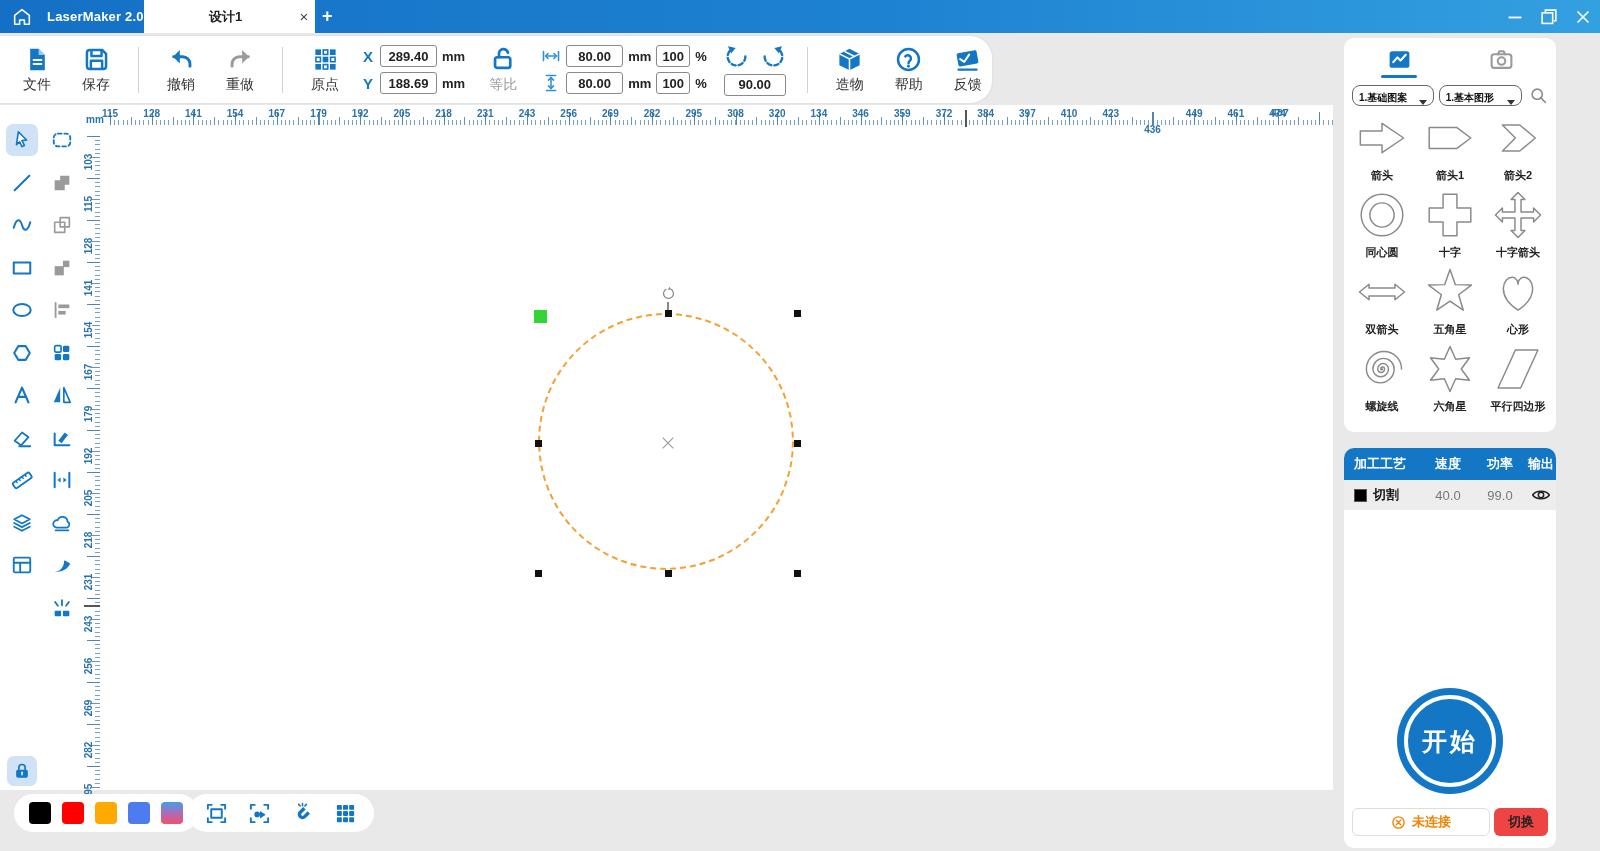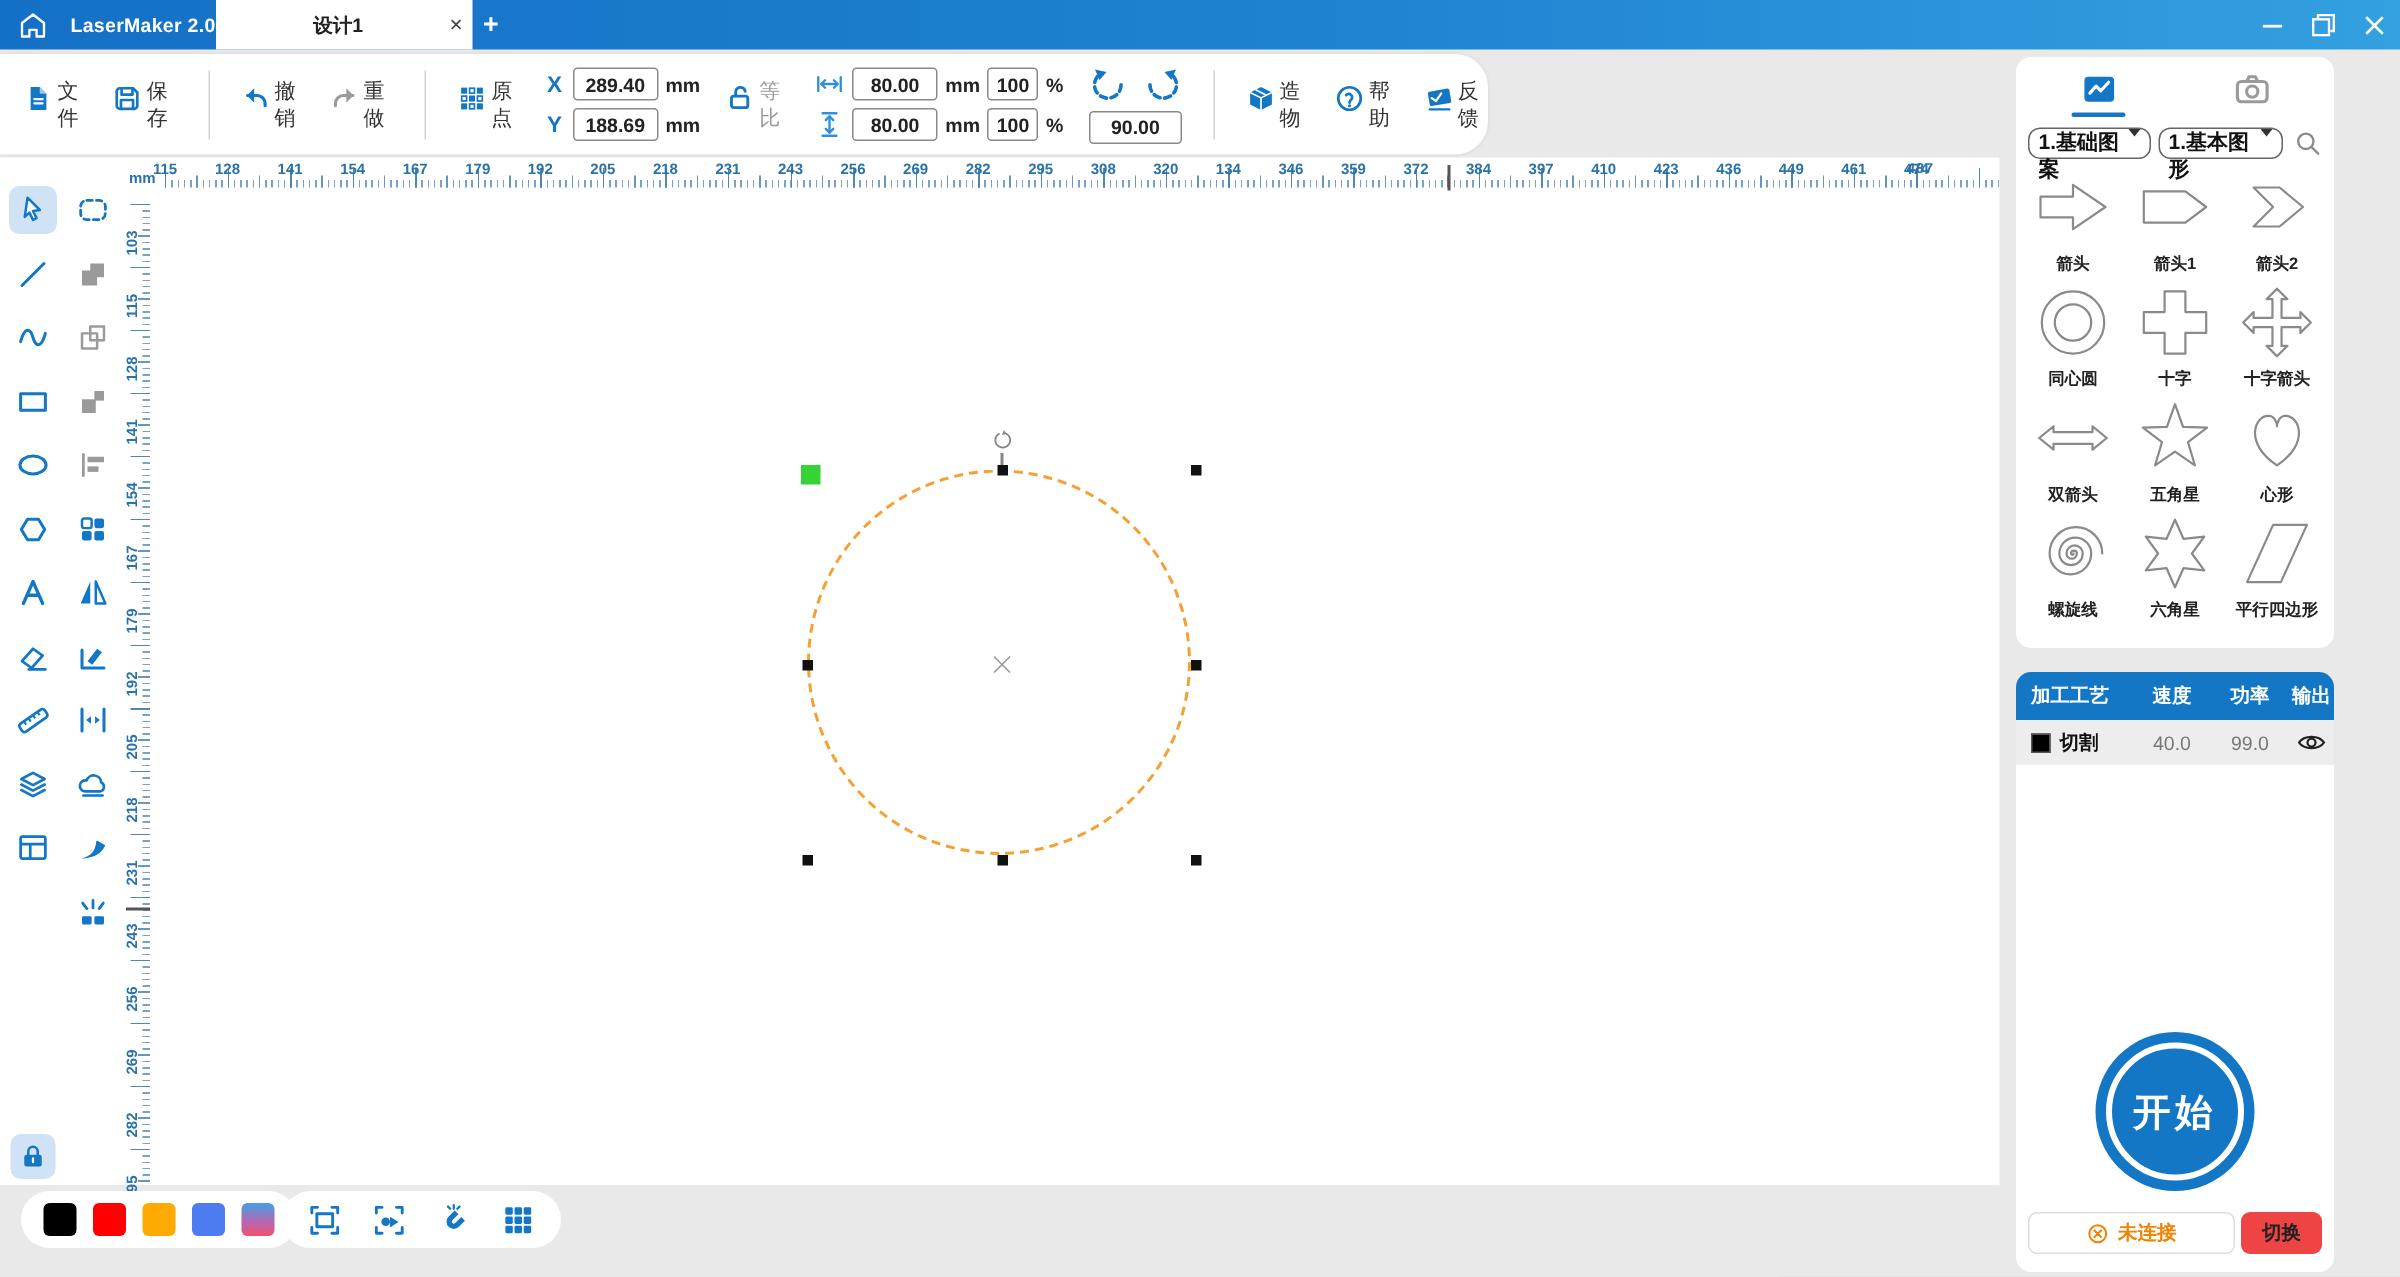--- a/index.html
+++ b/index.html
@@ -19,21 +19,21 @@
   .doc-tab .tab-close{width:22px;font-size:15px;color:#444;text-align:center;cursor:pointer;}
   .new-tab{position:absolute;left:322px;top:0;height:33px;display:flex;align-items:center;
     color:#fff;font-size:18px;font-weight:bold;}
   .win-controls{position:absolute;right:6px;top:0;height:33px;display:flex;align-items:center;gap:12px;}
   .win-btn{width:22px;height:22px;display:flex;align-items:center;justify-content:center;}
 
   
   .toolbar{position:absolute;left:0;top:36px;width:992px;height:67px;background:#fff;
     border-radius:0 22px 22px 0;display:flex;align-items:center;padding-left:16px;gap:17px;
     box-shadow:0 0 3px rgba(0,0,0,.08);}
-  .tbtn{display:flex;flex-direction:row;align-items:center;gap:3px;min-width:42px;cursor:pointer;}
+  .tbtn{display:flex;flex-direction:column;align-items:center;gap:3px;min-width:42px;cursor:pointer;}
   .tbtn .ticon{width:27px;height:27px;}
   .tbtn .tlabel{font-size:14px;color:#333;}
   .tbtn .tlabel.dim{color:#999;}
   .sep{width:1px;height:46px;background:#d2d2d2;margin:0 4px;}
   .icon-blue{color:#1377c6;}
   .icon-gray{color:#9a9a9a;}
   .field{height:22px;border:1px solid #8a8a8a;border-radius:3px;background:#fff;
     font-family:"Liberation Sans",sans-serif;font-size:13px;font-weight:bold;color:#222;
     text-align:center;outline:none;}
   .w56{width:57px;} .w34{width:34px;} .w62{width:62px;}
@@ -97,22 +97,22 @@
 
   
   .panel-a{position:absolute;left:1344px;top:38px;width:212px;height:394px;background:#fff;
     border-radius:10px;padding:6px 4px;}
   .lib-tabs{display:flex;height:36px;}
   .lib-tab{flex:1;display:flex;flex-direction:column;align-items:center;justify-content:center;cursor:pointer;}
   .lib-tab .ticon{width:25px;height:25px;}
   .lib-tab .under{width:36px;height:3px;border-radius:2px;background:transparent;margin-top:3px;}
   .lib-tab.selected .under{background:#1377c6;}
   .dd-row{display:flex;align-items:center;gap:5px;padding:5px 4px 0 4px;}
-  .dropdown{height:21px;border:1.3px solid #666;border-radius:8px;display:flex;align-items:flex-start;
-    justify-content:space-between;padding:0 6px;font-size:14px;font-weight:bold;color:#111;cursor:pointer;}
+  .dropdown{height:21px;border:1.3px solid #666;border-radius:8px;display:flex;align-items:flex-end;
+    justify-content:space-between;padding:0 6px;font-size:10px;font-weight:bold;color:#111;cursor:pointer;}
   .dropdown .caret{width:0;height:0;border-left:4px solid transparent;border-right:4px solid transparent;
     border-top:5px solid #333;margin-left:4px;}
   .dd1{width:86px;} .dd2{width:88px;}
   .search-btn{width:20px;height:20px;color:#8a8a8a;margin-left:2px;cursor:pointer;}
   .shape-grid{display:grid;grid-template-columns:repeat(3,1fr);margin-top:6px;row-gap:6px;}
   .shape-cell{display:flex;flex-direction:column;align-items:center;gap:4px;cursor:pointer;}
   .shape-icon{width:52px;height:52px;color:#8a8a8a;}
   .shape-label{font-size:11px;font-weight:bold;color:#222;}
 
   .panel-b{position:absolute;left:1344px;top:448px;width:212px;height:400px;background:#fff;
@@ -562,21 +562,21 @@
           <span class="hlabel" style="left: 651.5px;">308</span>
           <span class="hlabel" style="left: 693.2px;">320</span>
           <span class="hlabel" style="left: 734.9px;">134</span>
           <span class="hlabel" style="left: 776.6px;">346</span>
           <span class="hlabel" style="left: 818.3px;">359</span>
           <span class="hlabel" style="left: 860px;">372</span>
           <span class="hlabel" style="left: 901.7px;">384</span>
           <span class="hlabel" style="left: 943.4px;">397</span>
           <span class="hlabel" style="left: 985.1px;">410</span>
           <span class="hlabel" style="left: 1026.8px;">423</span>
-          <span class="hlabel" style="left: 1068.5px;">436</span>
+          <span class="hlabel" style="left: 1068.5px; margin-top: 16px;">436</span>
           <span class="hlabel" style="left: 1110.2px;">449</span>
           <span class="hlabel" style="left: 1151.9px;">461</span>
           <span class="hlabel" style="left: 1193.6px;">474</span>
           <span class="hlabel" style="left: 1196px; font-family: Liberation Mono, monospace;">487</span>
         </div>
       <div class="hmarker"></div>
     </div>
     <div class="vruler">
       <div class="vticks">
         <div class="vt minor"></div>

